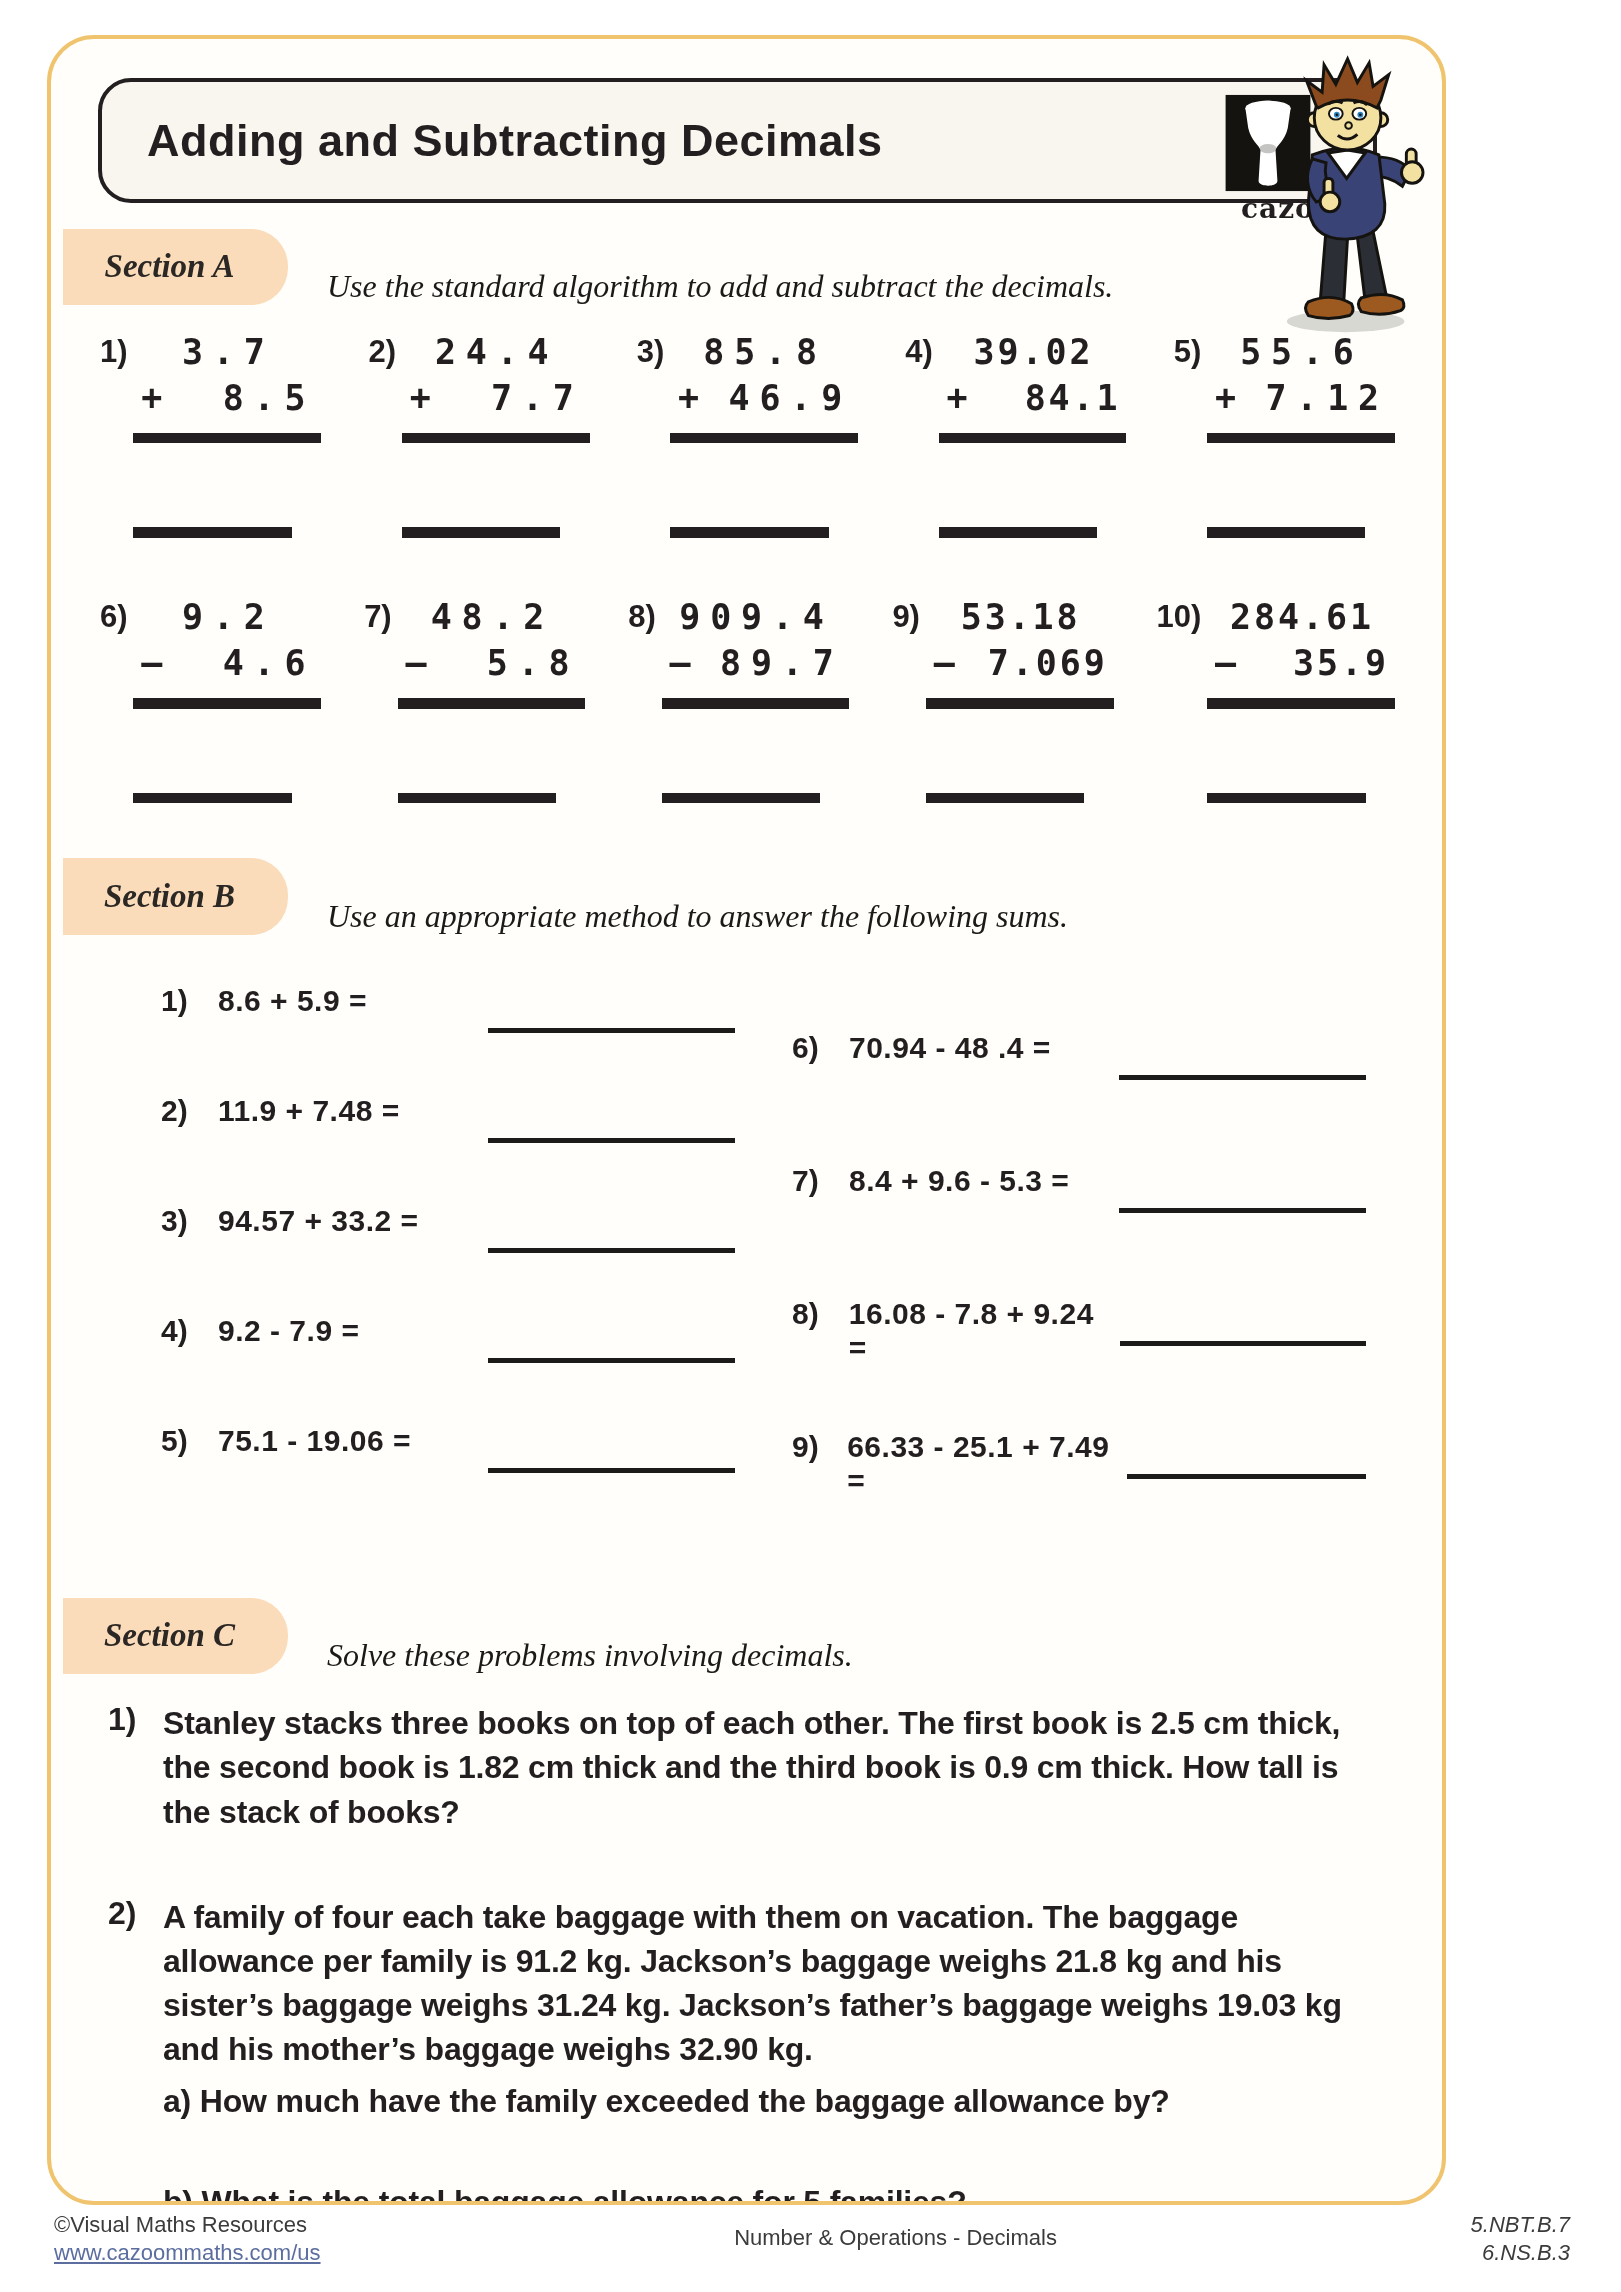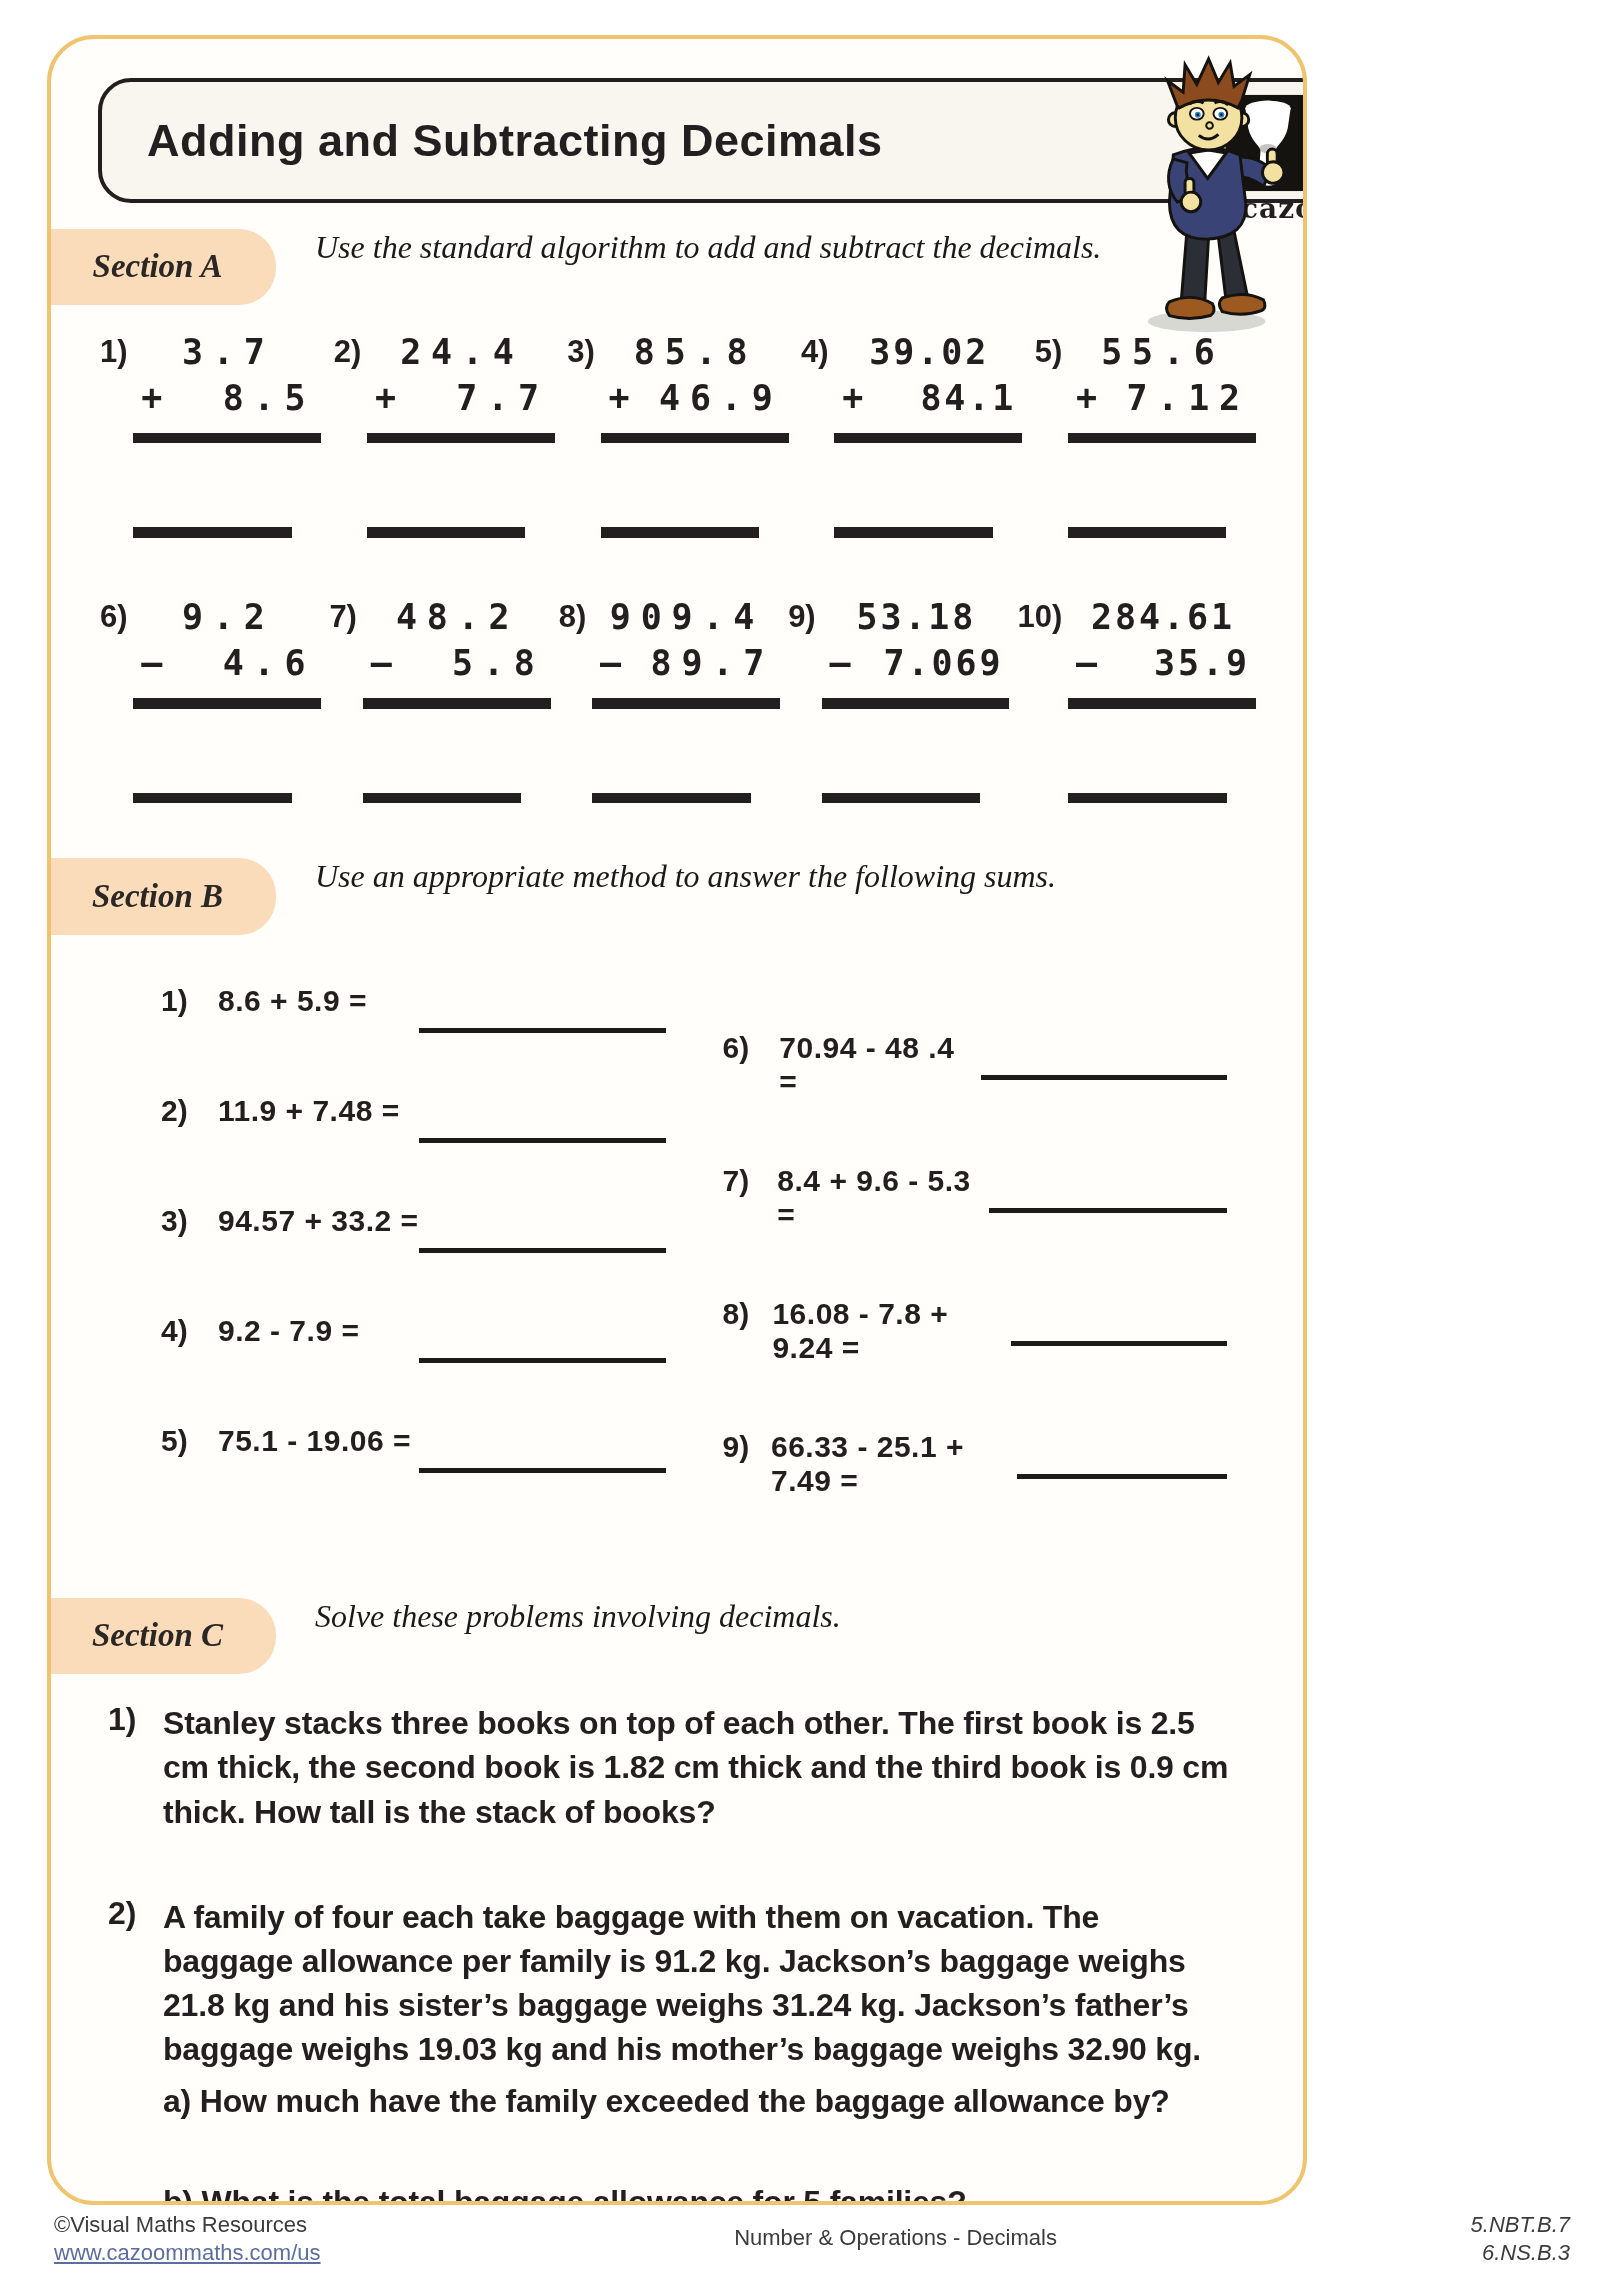--- a/index.html
+++ b/index.html
@@ -8,21 +8,21 @@
     background: #ffffff;
     font-family: "Liberation Sans", sans-serif;
     color: #231f20;
     position: relative;
     overflow: hidden;
   }
 
   
   .sheet {
     position: absolute; left: 47px; top: 35px;
-    width: 1260px; height: 2170px;
+    width: 1399px; height: 2170px;
     border: 4.9px solid #F0C46E;
     border-radius: 47px;
     background: #FFFEFA;
     overflow: hidden;
   }
 
   
   .title-box {
     margin: 39px 0 0 47px;
     width: 1279px; height: 125px;
@@ -44,21 +44,21 @@
     font-family: "DejaVu Serif", serif;
     font-weight: bold; font-size: 28px;
     letter-spacing: 1px; margin-top: -3.9px; margin-left: 42px;
   }
   .mascot {
     position: absolute; right: 5.9px; top: 15.7px;
     width: 169px; height: 286px;
   }
 
   
-  .sec-head { display: flex; align-items: flex-start; }
+  .sec-head { display: flex; align-items: flex-end; padding-left: 12px; }
   .sec-pill {
     background: #FBDCBA;
     border-radius: 0 37px 37px 0;
     padding: 19.6px 41px 19.6px 29px;
     font-family: "Liberation Serif", serif;
     font-style: italic; font-weight: bold;
     font-size: 33px; color: #2b2724;
     min-width: 225px; text-align: center;
   }
   .sec-instr {

